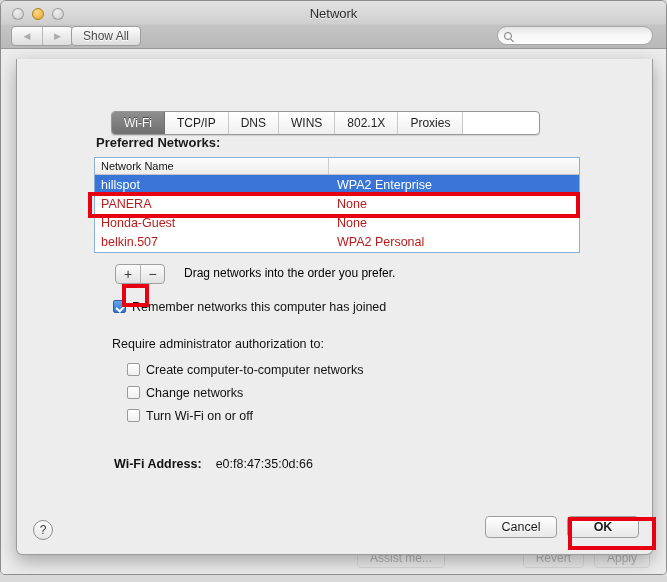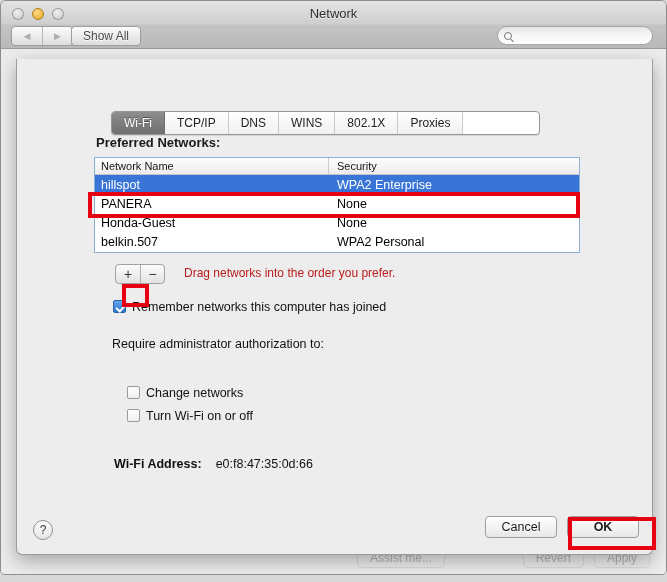--- a/index.html
+++ b/index.html
@@ -215,37 +215,37 @@
     overflow: hidden;
   }
   .thead {
     display: flex; height: 17px;
     background: linear-gradient(180deg,#fdfdfd,#ededed);
     border-bottom: 1px solid #c4c4c4;
     font-size: 11px; color: #151515;
   }
   .th1 { width: 234px; padding-left: 6px; display:flex; align-items:center; border-right: 1px solid #cccccc;}
   .th2 { flex: 1; padding-left: 8px; display:flex; align-items:center; }
-  .trow { display: flex; height: 19px; align-items: center; font-size: 12.5px; color: #000000; }
+  .trow { display: flex; height: 19px; align-items: center; font-size: 12.5px; color: #b91c1c; }
   .trow.selected { background: #3875d7; color: #ffffff; }
   .td1 { width: 234px; padding-left: 6px; }
   .td2 { flex: 1; padding-left: 8px; }
 
   .addremove {
     position: absolute; left: 98px; top: 129px;
     display: flex; height: 20px;
     border: 1px solid #a0a0a0; border-radius: 4px; overflow: hidden;
     background: linear-gradient(180deg,#fcfcfc,#e2e2e2);
   }
   .addremove span {
     width: 24px; display: flex; align-items: center; justify-content: center;
     font-size: 14px; color: #3a3a3a; line-height: 1;
   }
   .addremove span + span { border-left: 1px solid #b0b0b0; }
-  .drag-hint { position: absolute; left: 167px; top: 131px; font-size: 12px; color: #b91c1c; }
+  .drag-hint { position: absolute; left: 167px; top: 131px; font-size: 12px; color: #000000; }
 
   .checkrow { position: absolute; display: flex; align-items: flex-start; gap: 6px; font-size: 12.5px; color: #111; }
   .cbx {
     width: 13px; height: 13px; flex: none;
     border: 1px solid #9a9a9a; border-radius: 2px;
     background: linear-gradient(180deg,#ffffff,#f0f0f0);
   }
   .cbx.on {
     background: linear-gradient(180deg,#62a6ee,#2f73cd);
     border-color: #2a5fa8;
@@ -440,21 +440,20 @@
         <div class="tab">Hardware</div>
       </div>
 
       <div class="sheet-body">
 
         <div class="pref-label">Preferred Networks:</div>
 
         <div class="table">
           <div class="thead">
             <div class="th1">Network Name</div>
-            <div class="th2">Security</div>
           </div>
 
           <div class="trow selected">
             <div class="td1">hillspot</div>
             <div class="td2">WPA2 Enterprise</div>
           </div>
           <div class="trow">
             <div class="td1">PANERA</div>
             <div class="td2">None</div>
           </div>
@@ -474,20 +473,24 @@
         </div>
         <div class="drag-hint">Drag networks into the order you prefer.</div>
 
         <div class="checkrow" style="left:96px; top:165px">
           <span class="cbx on"></span>
           <span>Remember networks this computer has joined</span>
         </div>
 
         <div class="req-label">Require administrator authorization to:</div>
 
+        <div class="checkrow" style="left:110px; top:228px">
+          <span class="cbx"></span>
+          <span>Create computer-to-computer networks</span>
+        </div>
         <div class="checkrow" style="left:110px; top:251px">
           <span class="cbx"></span>
           <span>Change networks</span>
         </div>
         <div class="checkrow" style="left:110px; top:274px">
           <span class="cbx"></span>
           <span>Turn Wi-Fi on or off</span>
         </div>
 
         <div class="wifiaddr">

